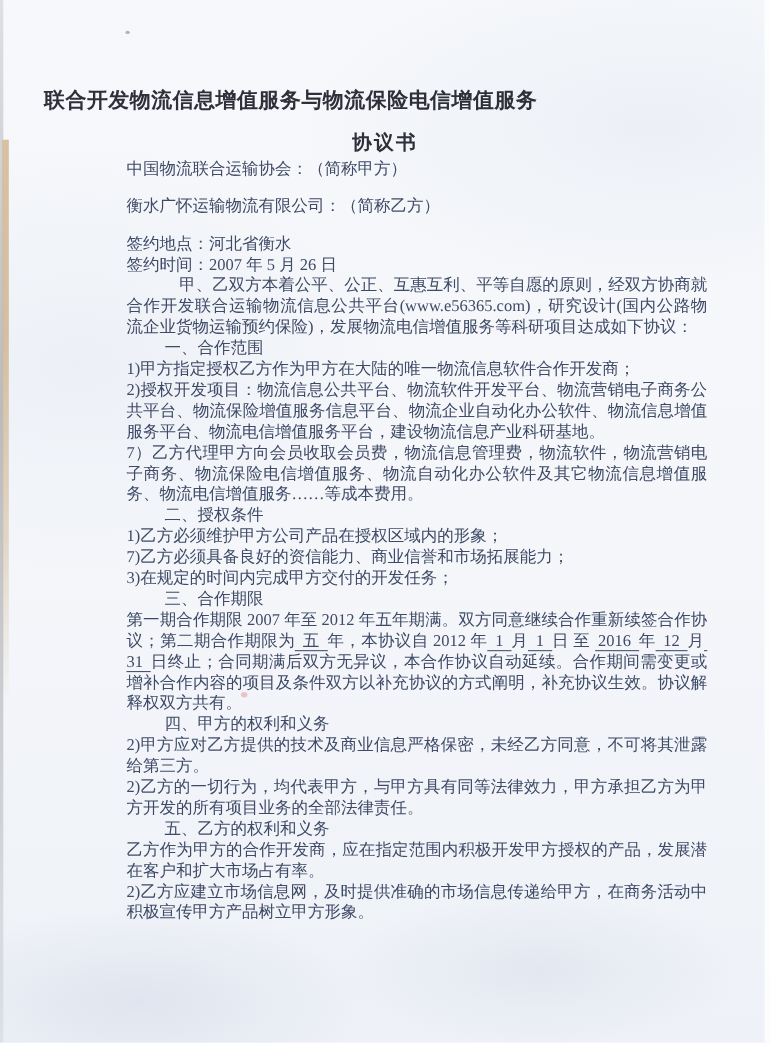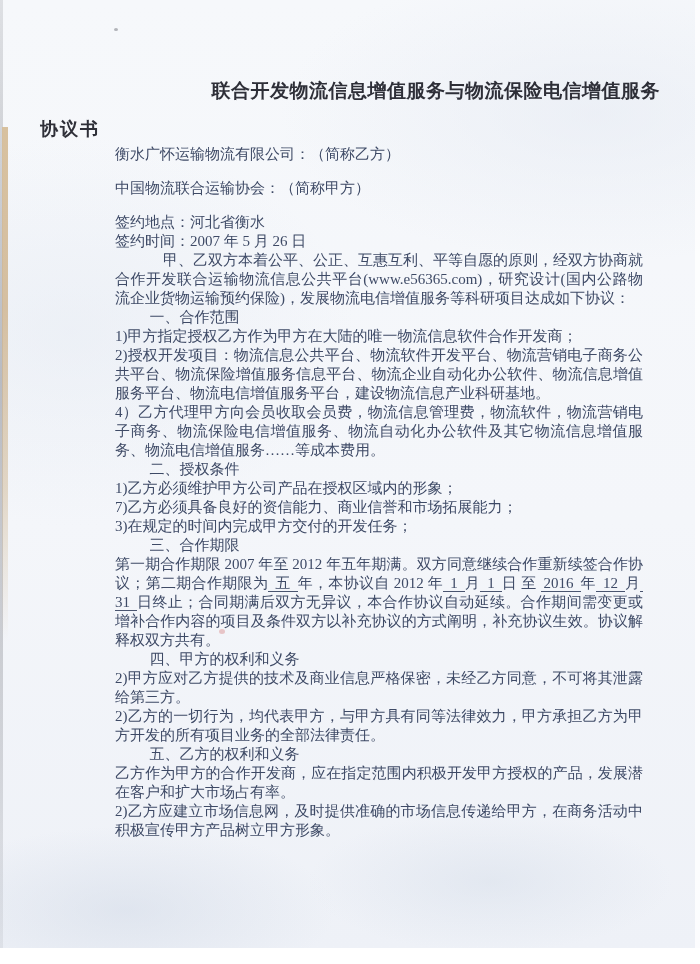--- a/index.html
+++ b/index.html
@@ -31,26 +31,26 @@
   }
   .edge-right { position:absolute; right:0; top:0; width:5px; height:948px; background:rgba(255,255,255,.8); }
   .bottom-white { position:absolute; left:0; top:948px; width:700px; height:16px; background:#ffffff; }
   .speck { position:absolute; border-radius:50%; }
   .speck-1 { left:114px; top:28px; width:4px; height:3px; background:rgba(110,112,120,.5); }
   .speck-2 { left:219px; top:629px; width:6px; height:5px; background:rgba(217,138,138,.45); }
 
   
   .title {
     position:absolute; left:40px; right:40px; top:78px;
-    text-align:right; font-size:19px; font-weight:700; letter-spacing:.5px;
+    text-align:left; font-size:19px; font-weight:700; letter-spacing:.5px;
     color:#2e2f38;
   }
   .subtitle {
     position:absolute; left:40px; right:40px; top:117px;
-    font-size:18px; font-weight:700; letter-spacing:2px;
+    text-align:center; font-size:18px; font-weight:700; letter-spacing:2px;
     color:#2e2f38;
   }
   .doc-body {
     position:absolute; left:115px; right:57px; top:145px;
     font-size:15px; line-height:19px; color:#3e4a66;
   }
   .blk { margin:0; text-align:justify; }
   .party { margin-bottom:15px; }
   .meta-first { margin-top:8px; }
   .para-indent { margin-top:0; text-indent:3.2em; }
@@ -66,29 +66,29 @@
   <div class="edge-tan-strip"></div>
   <div class="edge-right"></div>
   <div class="bottom-white"></div>
   <div class="speck speck-1"></div>
   <div class="speck speck-2"></div>
 
   <div class="title">联合开发物流信息增值服务与物流保险电信增值服务</div>
   <div class="subtitle">协议书</div>
 
   <div class="doc-body" id="doc-body">
+      <p class="blk party">中国物流联合运输协会：（简称甲方）</p>
       <p class="blk party">衡水广怀运输物流有限公司：（简称乙方）</p>
-      <p class="blk party">中国物流联合运输协会：（简称甲方）</p>
       <p class="blk meta meta-first">签约地点：河北省衡水</p>
       <p class="blk meta">签约时间：2007 年 5 月 26 日</p>
       <p class="blk para-indent">甲、乙双方本着公平、公正、互惠互利、平等自愿的原则，经双方协商就合作开发联合运输物流信息公共平台(www.e56365.com)，研究设计(国内公路物流企业货物运输预约保险)，发展物流电信增值服务等科研项目达成如下协议：</p>
       <p class="blk heading">一、合作范围</p>
       <p class="blk clause">1)甲方指定授权乙方作为甲方在大陆的唯一物流信息软件合作开发商；</p>
       <p class="blk clause">2)授权开发项目：物流信息公共平台、物流软件开发平台、物流营销电子商务公共平台、物流保险增值服务信息平台、物流企业自动化办公软件、物流信息增值服务平台、物流电信增值服务平台，建设物流信息产业科研基地。</p>
-      <p class="blk clause">4）乙方代理甲方向会员收取会员费，物流信息管理费，物流软件，物流营销电子商务、物流保险电信增值服务、物流自动化办公软件及其它物流信息增值服务、物流电信增值服务……等成本费用。</p>
+      <p class="blk clause">7）乙方代理甲方向会员收取会员费，物流信息管理费，物流软件，物流营销电子商务、物流保险电信增值服务、物流自动化办公软件及其它物流信息增值服务、物流电信增值服务……等成本费用。</p>
       <p class="blk heading">二、授权条件</p>
       <p class="blk clause">1)乙方必须维护甲方公司产品在授权区域内的形象；</p>
       <p class="blk clause">7)乙方必须具备良好的资信能力、商业信誉和市场拓展能力；</p>
       <p class="blk clause">3)在规定的时间内完成甲方交付的开发任务；</p>
       <p class="blk heading">三、合作期限</p>
       <p class="blk clause"><span>第一期合作期限 2007 年至 2012 年五年期满。双方同意继续合作重新续签合作协议；第二期合作期限为</span><span class="u"> 五 </span><span>年，本协议自 2012 年</span><span class="u"> 1 </span><span>月</span><span class="u"> 1 </span><span>日 至 </span><span class="u"> 2016 </span><span>年</span><span class="u"> 12 </span><span>月</span><span class="u"> 31 </span><span>日终止；合同期满后双方无异议，本合作协议自动延续。合作期间需变更或增补合作内容的项目及条件双方以补充协议的方式阐明，补充协议生效。协议解释权双方共有。</span></p>
       <p class="blk heading">四、甲方的权利和义务</p>
       <p class="blk clause">2)甲方应对乙方提供的技术及商业信息严格保密，未经乙方同意，不可将其泄露给第三方。</p>
       <p class="blk clause">2)乙方的一切行为，均代表甲方，与甲方具有同等法律效力，甲方承担乙方为甲方开发的所有项目业务的全部法律责任。</p>
       <p class="blk heading">五、乙方的权利和义务</p>

